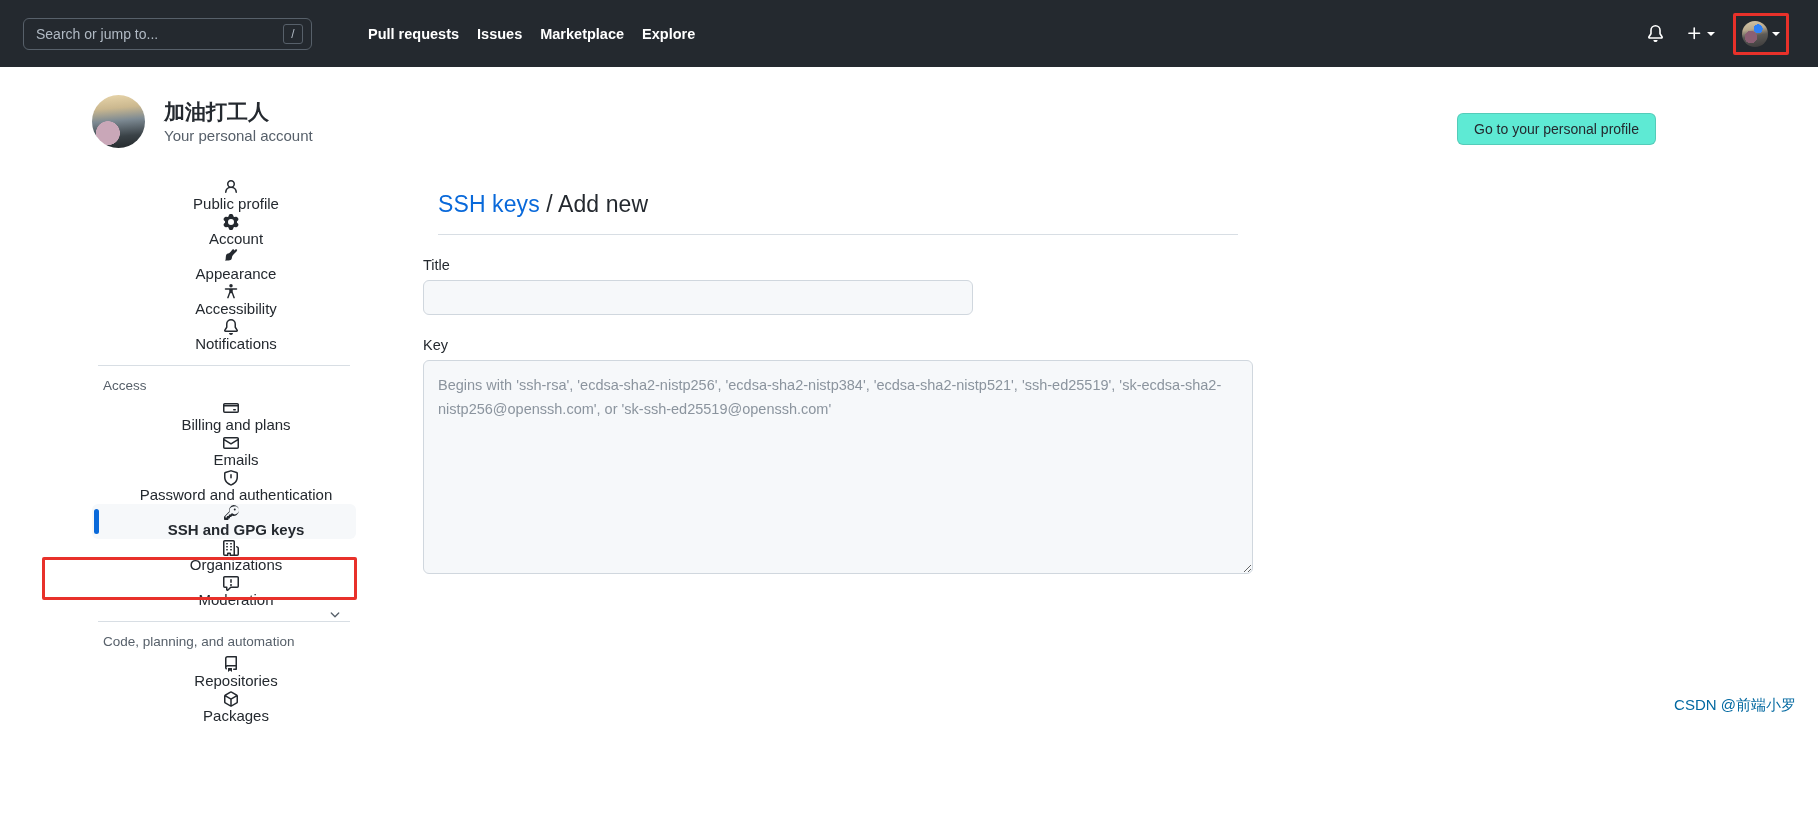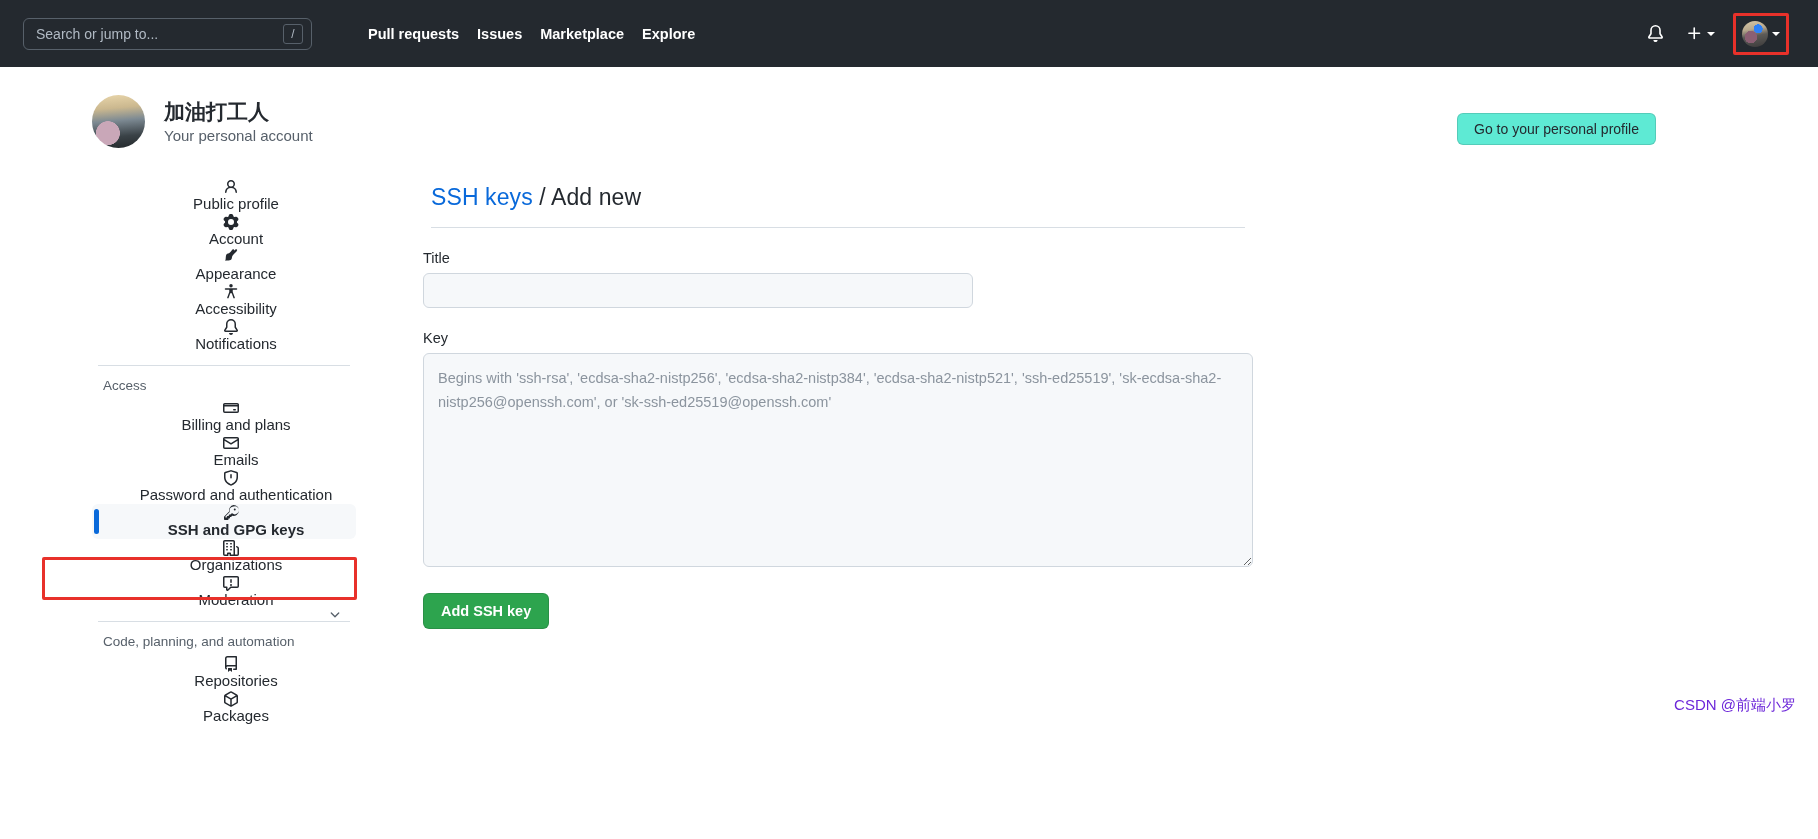--- a/index.html
+++ b/index.html
@@ -218,21 +218,21 @@
     margin-left: 67px;
     width: 830px;
     padding-top: 0px;
   }
   #page-title {
     font-size: 23px;
     color: #24292f;
     font-weight: normal;
     padding-bottom: 16px;
     border-bottom: 1px solid #d8dee4;
-    margin: 8px;
+    margin: 15px;
     letter-spacing: 0.1px;
   }
   #page-title .lnk { color: #0969da; text-decoration: none; }
   .field-label {
     display: block;
     font-size: 14.5px;
     color: #24292f;
     margin-top: 22px;
     margin-bottom: 7px;
   }
@@ -274,21 +274,21 @@
     padding: 9px 17px;
     cursor: pointer;
     font-family: inherit;
   }
 
   #watermark {
     position: absolute;
     right: 22px;
     bottom: 10px;
     font-size: 15px;
-    color: #6d28d9;
+    color: #0369a1;
     white-space: nowrap;
   }
 </style>
 </head>
 <body>
 
 <div id="top-header">
 
   <div id="search-box">
     <span class="ph">Search or jump to...</span>
@@ -475,22 +475,19 @@
       <h2 id="page-title">
         <a href="#" class="lnk">SSH keys</a><span> / </span><span>Add new</span>
       </h2>
 
       <label class="field-label">Title</label>
       <input id="title-input" type="text" value="" style="">
 
       <label class="field-label">Key</label>
       <textarea id="key-textarea" placeholder="Begins with 'ssh-rsa', 'ecdsa-sha2-nistp256', 'ecdsa-sha2-nistp384', 'ecdsa-sha2-nistp521', 'ssh-ed25519', 'sk-ecdsa-sha2-nistp256@openssh.com', or 'sk-ssh-ed25519@openssh.com'" style=""></textarea>
 
-      <div>
-        <button id="add-key-btn">Add SSH key</button>
-      </div>
     </main>
   </div>
 
   <div id="ssh-highlight" style="top: 490px; height: 43px;"></div>
 
   <div id="watermark">CSDN @前端小罗</div>
 </div>
 
 </body></html>

